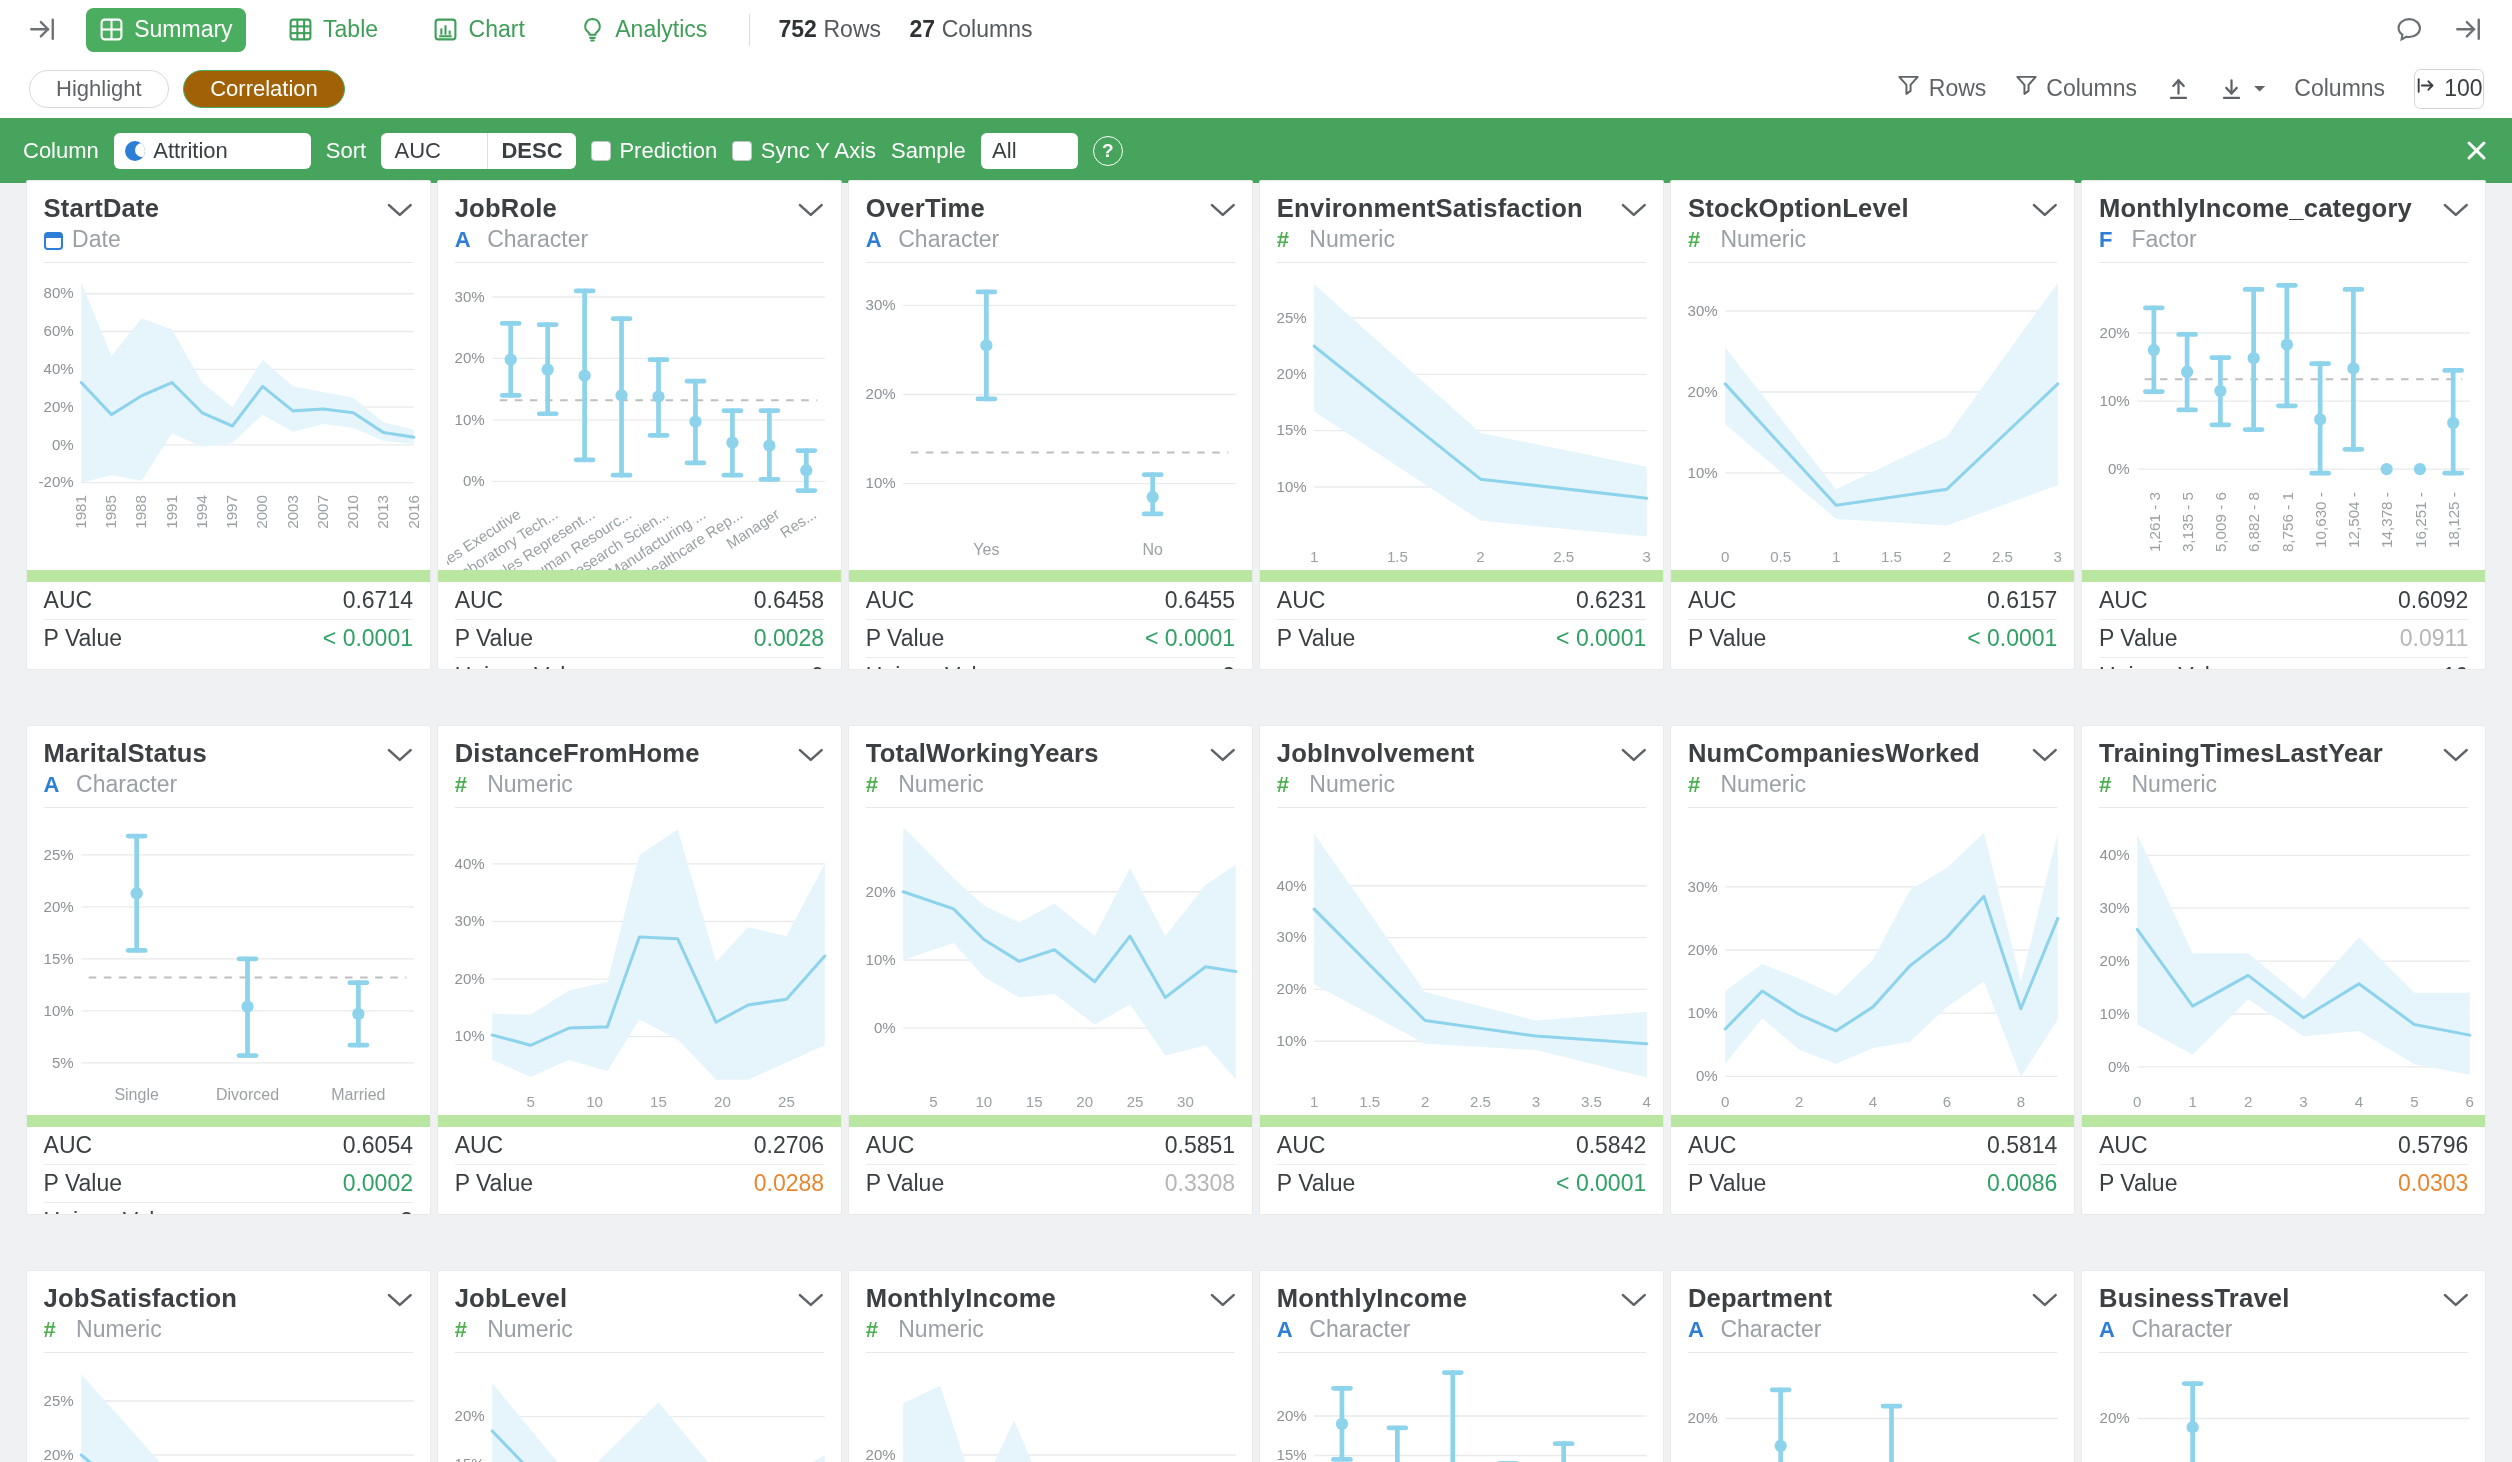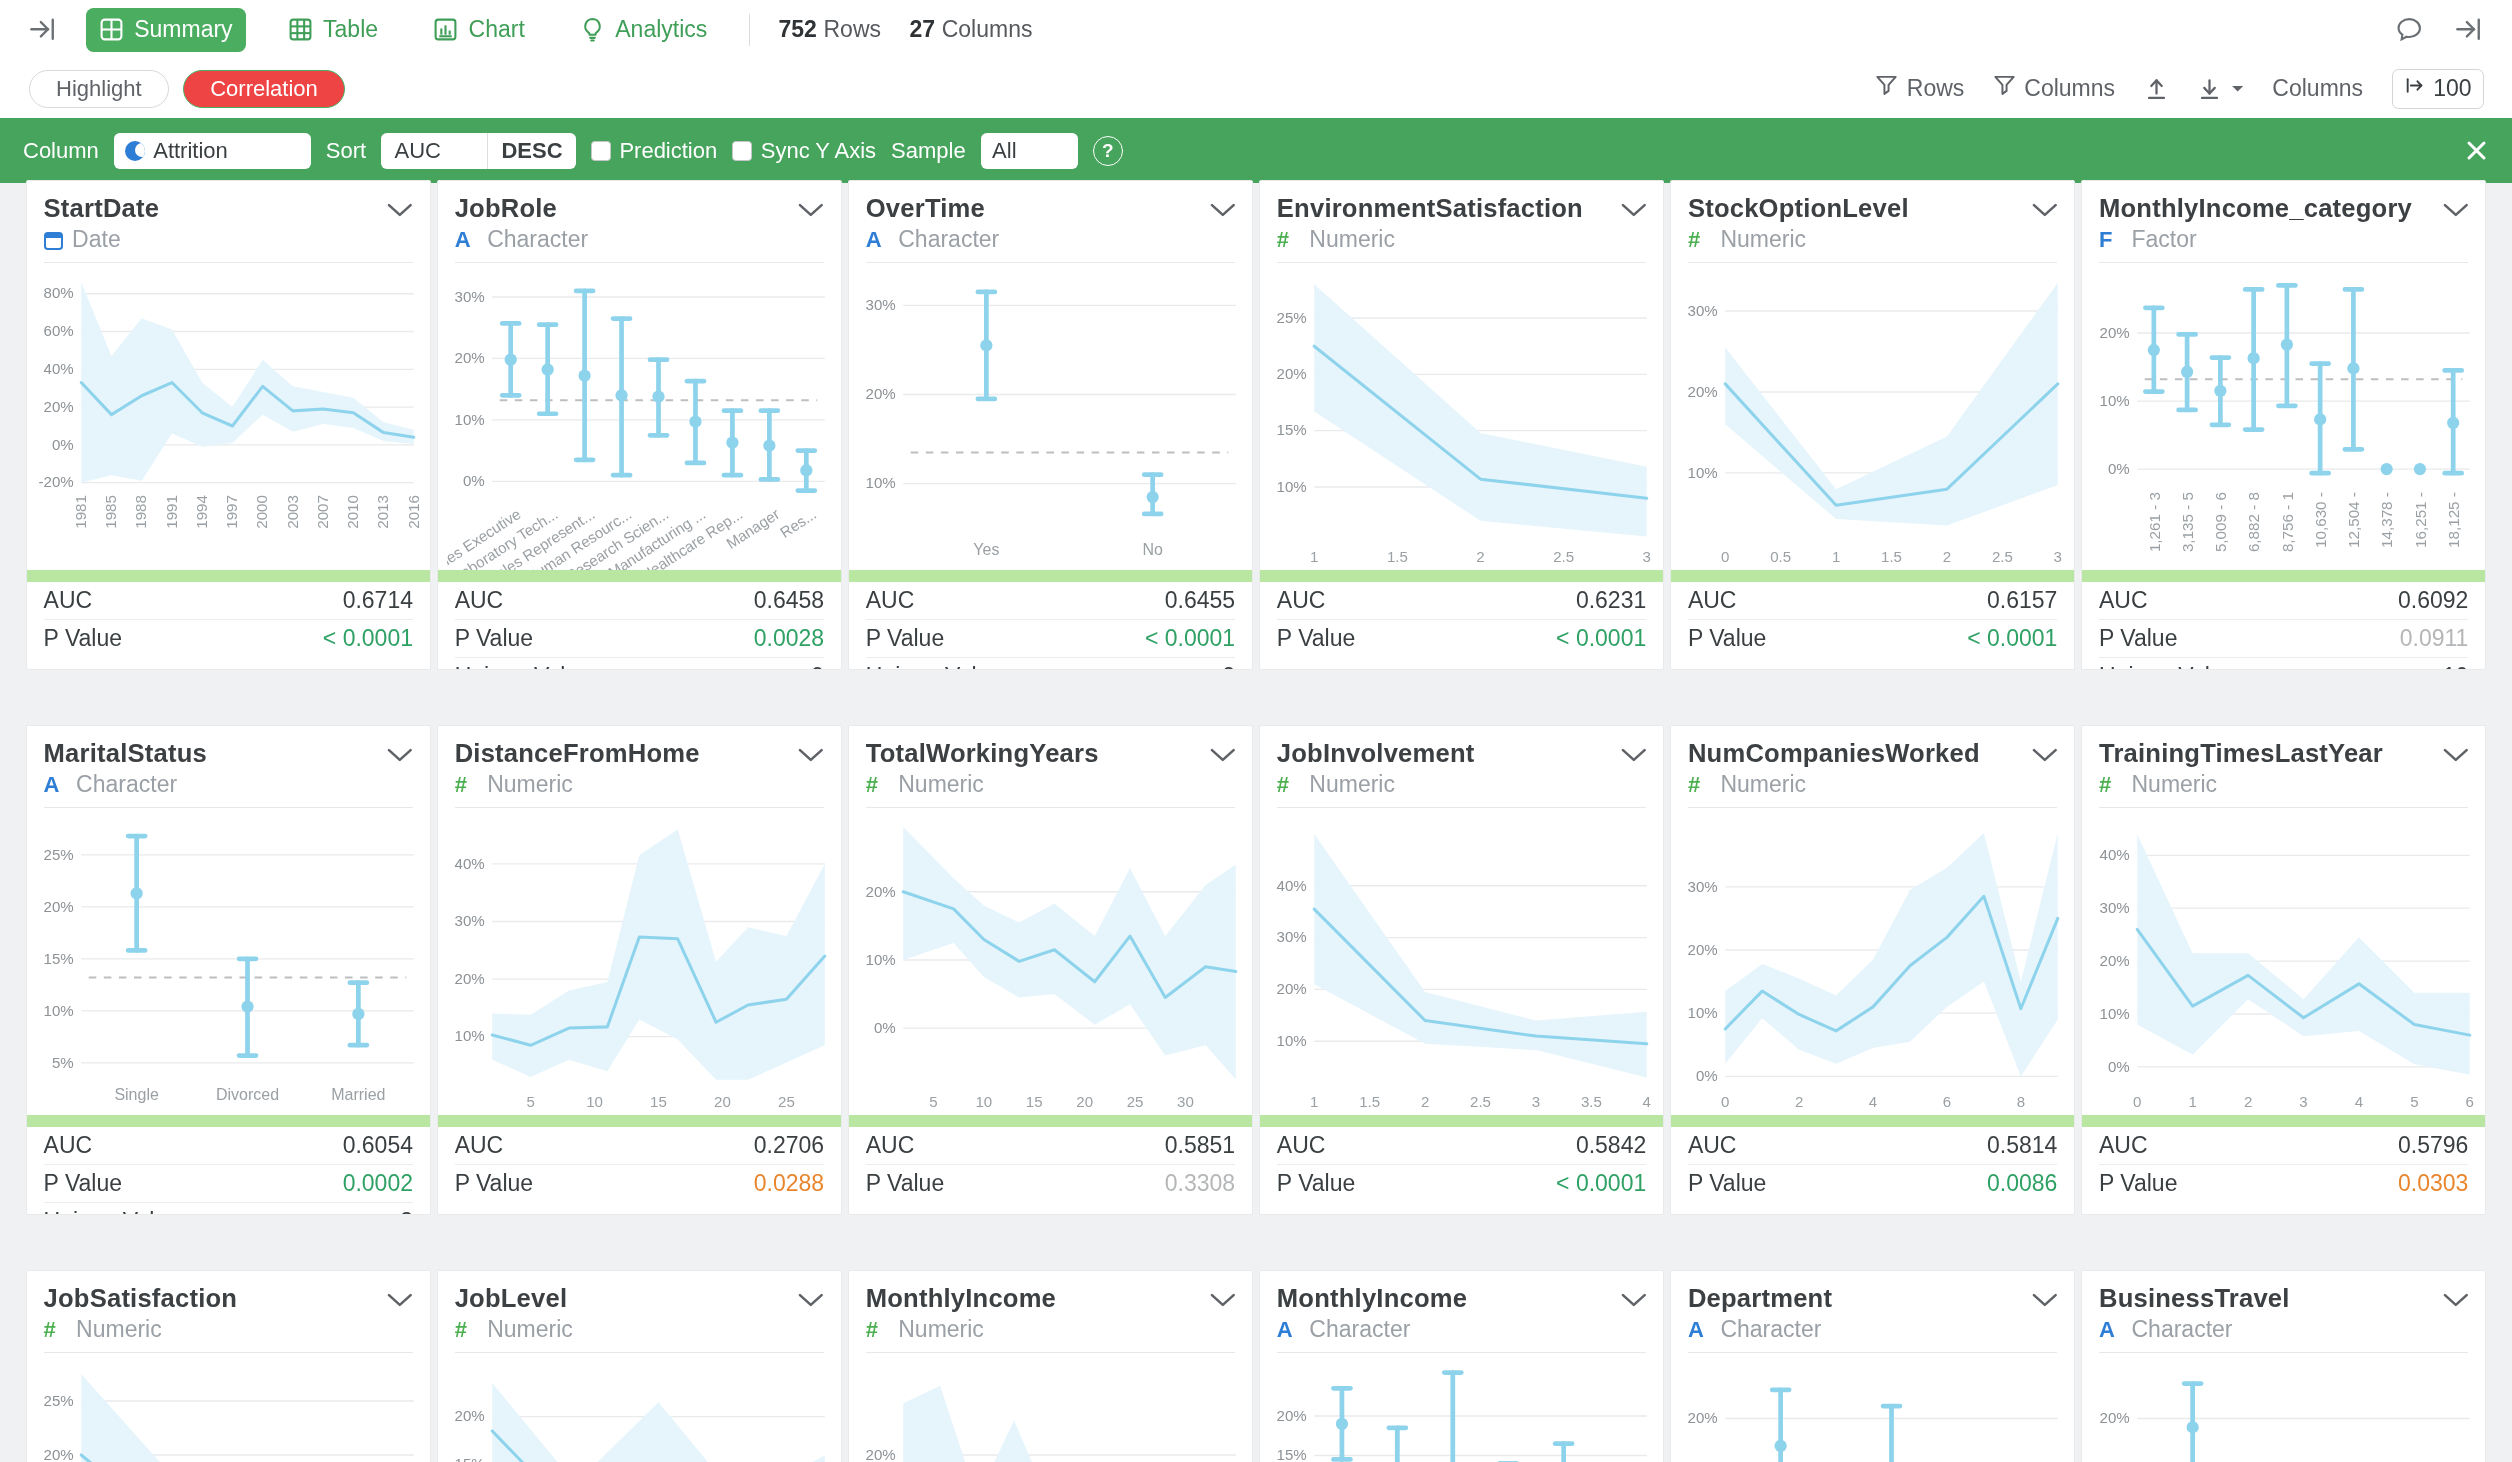--- a/index.html
+++ b/index.html
@@ -20,24 +20,24 @@
   .count b { color:#2f3336; font-weight:bold; margin-right:6.6px; }
   .ghost-icon { color:#6b7075; display:flex; }
 
   
   .toolbar { height:59px; background:#fff; display:flex; align-items:center;
              justify-content:space-between; padding:0 28.5px; }
   .tl-left { display:flex; align-items:center; gap:13.3px; }
   .tl-right { display:flex; align-items:center; gap:28.5px; color:#5f6368; font-size:23px; }
   .pill { height:38px; border-radius:19px; padding:0 26.6px; font-size:22px; font-family:inherit;
           border:0.9px solid #d7d9db; background:#fff; color:#5f6368; cursor:pointer; }
-  .pill.active { background:#ef4444; border-color:#4aad5f; color:#fff; }
+  .pill.active { background:#a16207; border-color:#4aad5f; color:#fff; }
   .tl-item { display:flex; align-items:center; gap:8.5px; cursor:pointer; }
   .limit-box { display:flex; align-items:center; gap:8.5px; border:0.9px solid #d2d4d6;
-               border-radius:6.6px; height:40px; padding:0 11px; color:#3a3f42; cursor:pointer; }
+               border-radius:6.6px; height:40px; padding:0 0; color:#3a3f42; cursor:pointer; }
 
   
   .filterbar { height:65px; background:#46a45c; display:flex; align-items:center;
                padding:0 23px; gap:15px; color:#fff; font-size:22px; }
   .fb-box { background:#fff; border-radius:5.7px; height:36px; display:flex; align-items:center;
             padding:0 11.4px; color:#3a3f42; cursor:pointer; }
   .col-select { width:197px; gap:8px; }
   .logical-icon { width:20px; height:20px; border-radius:50%; background:#2e7ed5;
                   position:relative; overflow:hidden; flex:none; }
   .logical-icon::after { content:''; position:absolute; left:9.5px; top:2.8px; width:14.2px;

